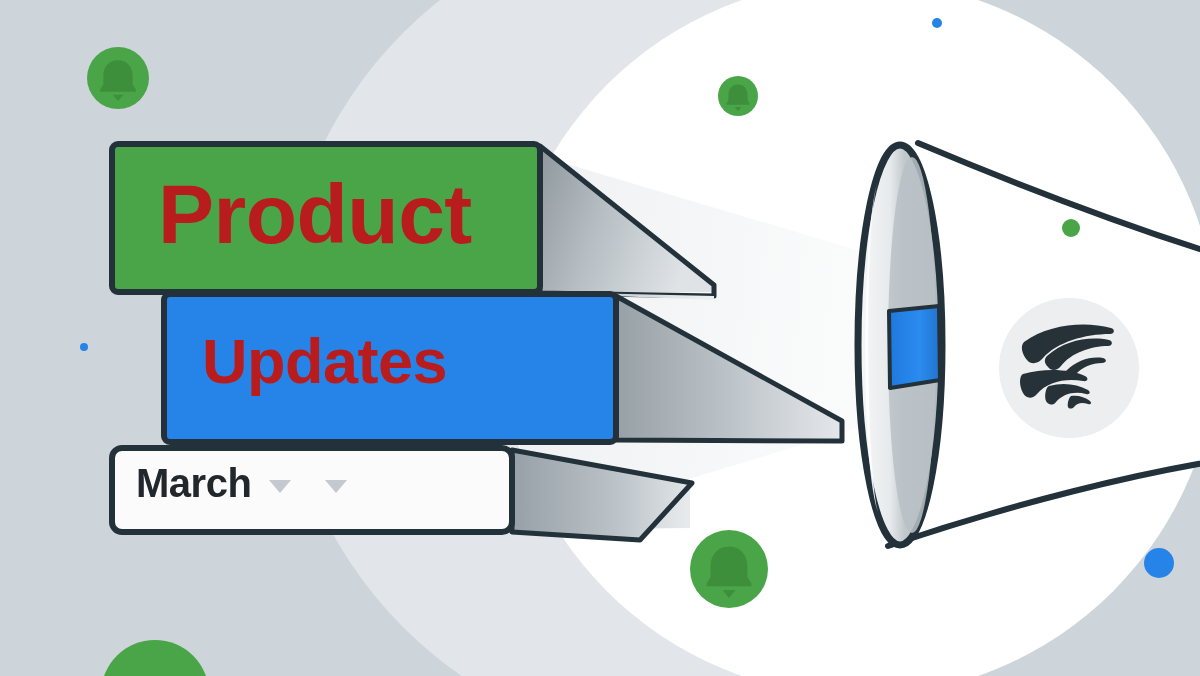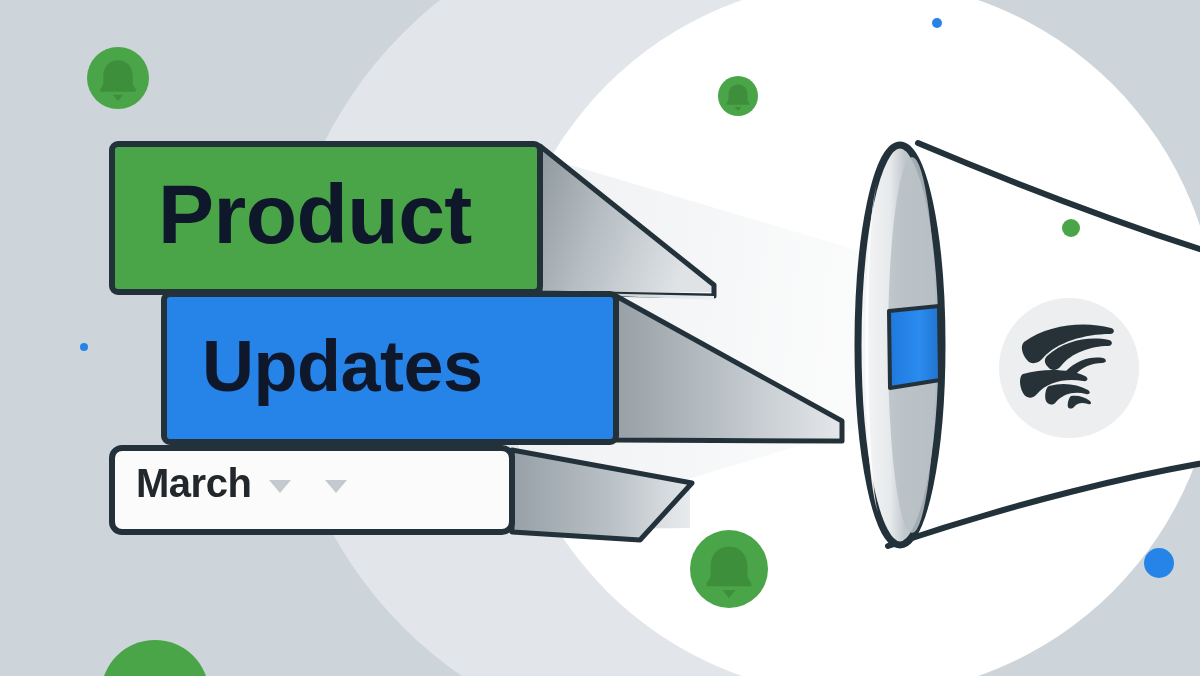--- a/index.html
+++ b/index.html
@@ -21,36 +21,36 @@
   #scene {
     position: absolute;
     inset: 0;
     width: 1200px;
     height: 676px;
     display: block;
   }
   
   .block-text {
     position: absolute;
-    color: #0f172a;
+    color: #b91c1c;
     font-weight: 700;
     letter-spacing: -0.5px;
     white-space: nowrap;
     line-height: 1;
     user-select: none;
   }
   #product-text {
     left: 158px;
     top: 172px;
     font-size: 84px;
   }
   #updates-text {
     left: 202px;
     top: 330px;
-    font-size: 72px;
+    font-size: 63px;
     text-align: center;
   }
   #date-bar-text {
     position: absolute;
     left: 136px;
     top: 463px;
     display: flex;
     align-items: center;
     gap: 0px;
     white-space: nowrap;

